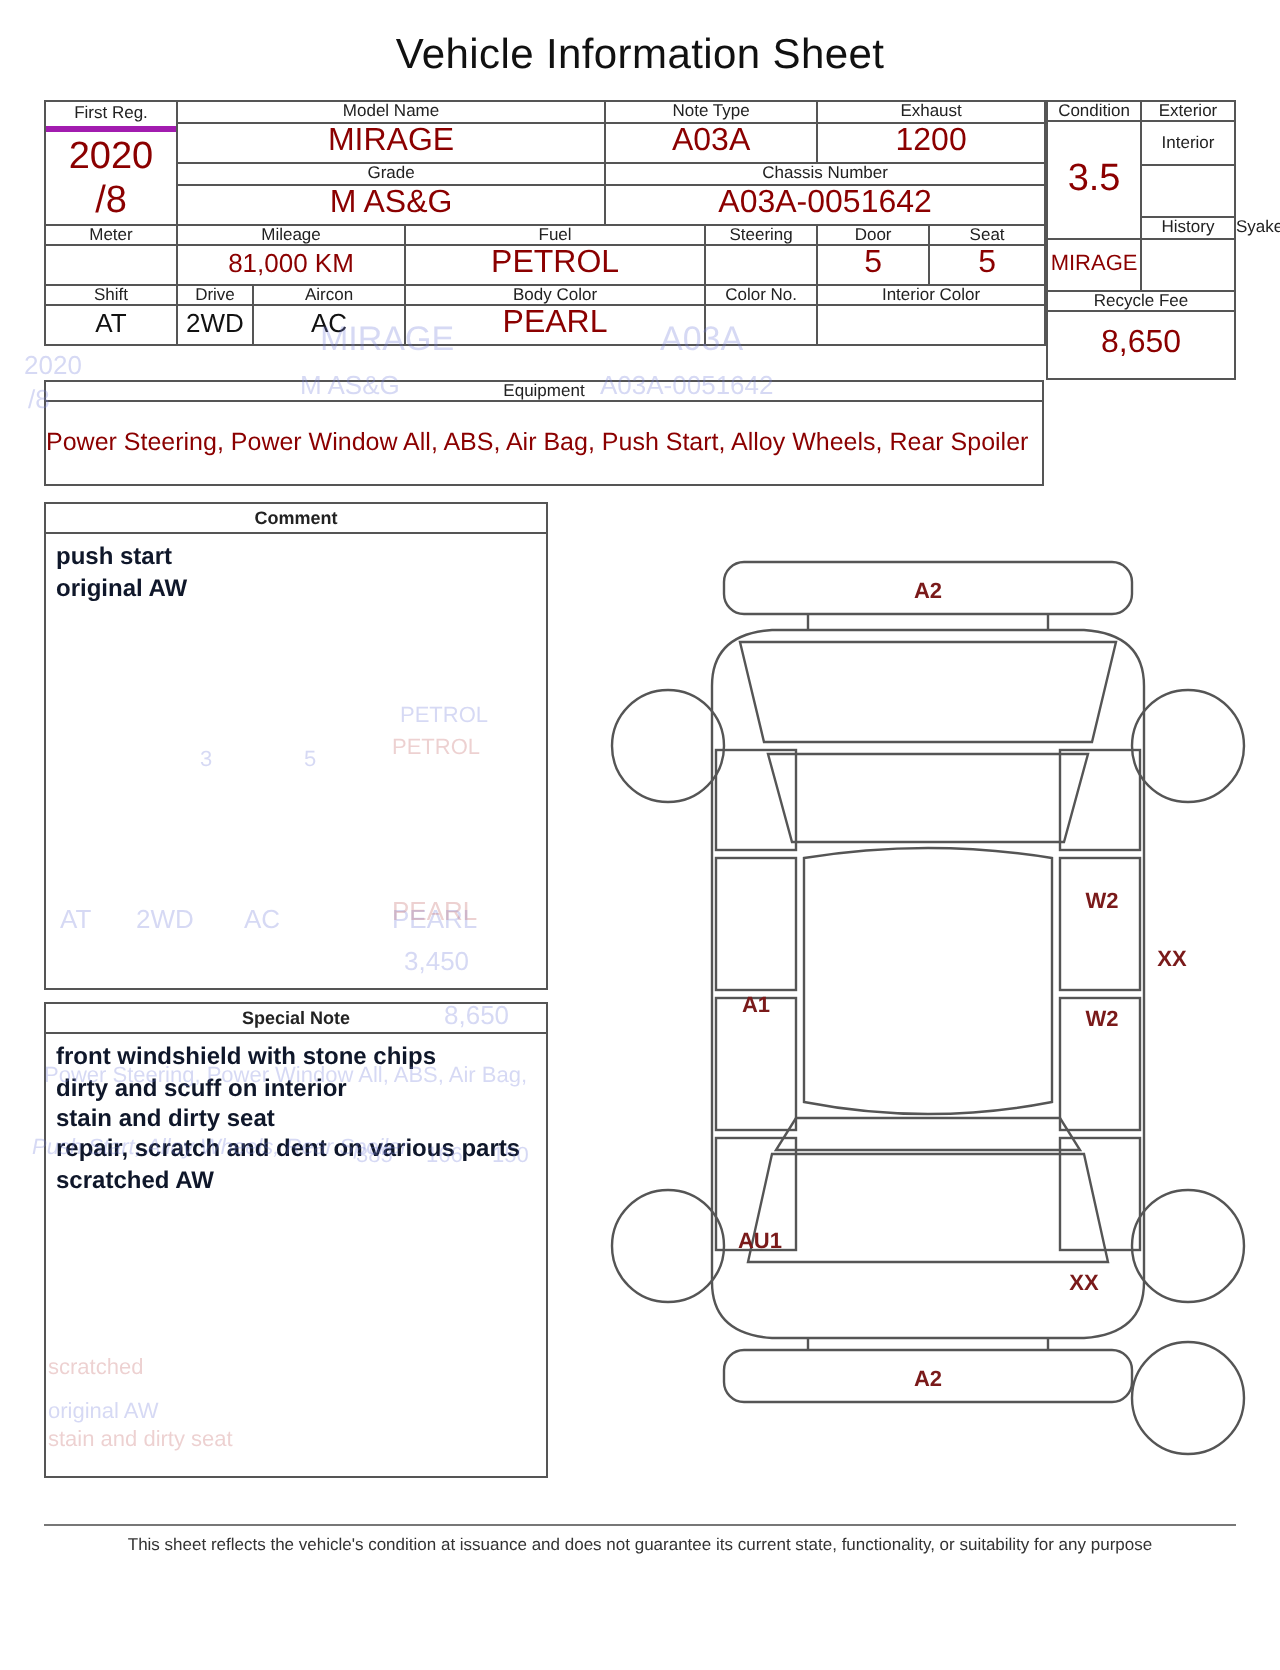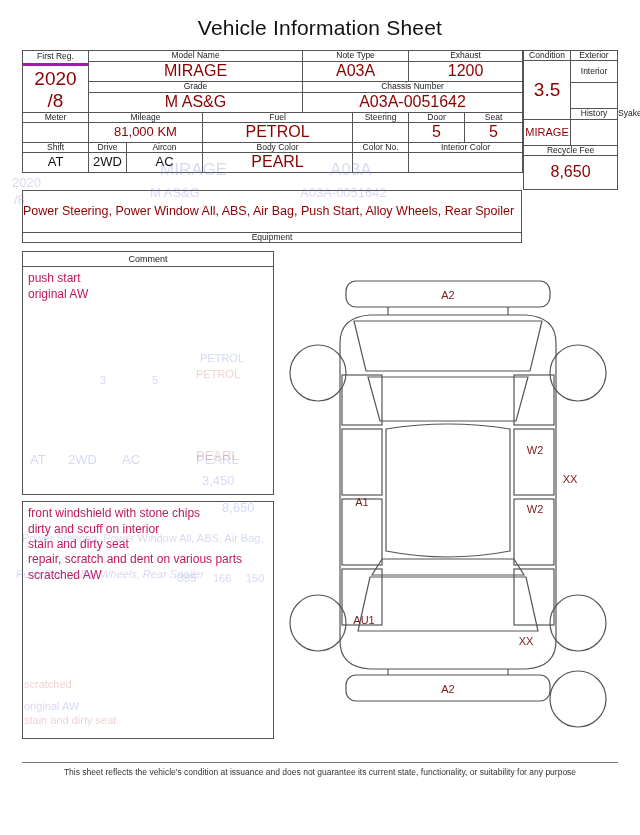--- a/index.html
+++ b/index.html
@@ -66,38 +66,39 @@
     font-size: 12.5px;
     padding: 3px 5px;
     line-height: 1.25;
     text-align: left;
   }
 
   
   .lower {
     display: flex;
     margin-top: 8px;
-    gap: 4px;
+    gap: 20px;
+    font-weight: bold;
   }
   .notescol { width: 252px; flex: 0 0 252px; }
   .diagcol { flex: 1 1 auto; position: relative; }
 
   .panel {
     border: 1px solid #555;
     background: #fff;
   }
   .panel-hdr {
     text-align: center;
     font-size: 9px;
     color: #222;
     border-bottom: 1px solid #555;
     padding: 2px;
   }
   .panel-body {
-    color: #be185d;
+    color: #0f172a;
     font-size: 12px;
     line-height: 1.28;
     padding: 4px 5px;
     white-space: pre-wrap;
     overflow: hidden;
   }
   #comment-panel { height: 244px; }
   #comment-panel .panel-body { height: 225px; }
   #note-panel { height: 238px; margin-top: 6px; }
   #note-panel .panel-body { height: 219px; }
@@ -258,39 +259,40 @@
         </tbody>
           </table>
       </div>
     </div>
 
     <div class="toprow">
       <div class="leftblock">
         <table class="grid" style="border-top:0">
           <tbody>
               <tr>
+            <td class="hdr">Equipment</td>
+          </tr>
+          <tr>
             <td class="eqtext" style="height:42px">Power Steering, Power Window  All, ABS, Air Bag, Push Start, Alloy Wheels, Rear Spoiler</td>
-          </tr>
-          <tr>
-            <td class="hdr">Equipment</td>
           </tr>
         </tbody>
           </table>
       </div>
     </div>
 
     <div class="lower">
 
       <div class="notescol">
         <div class="panel" id="comment-panel">
           <div class="panel-hdr">Comment</div>
           <div class="panel-body">push start
 original AW</div>
         </div>
         <div class="panel" id="note-panel">
+          <div class="panel-hdr">Special Note</div>
           <div class="panel-body">front windshield with stone chips
 dirty and scuff on interior
 stain and dirty seat
 repair, scratch and dent on various parts
 scratched AW</div>
         </div>
       </div>
 
       <div class="diagcol">
         <svg class="diagram" width="340" height="490" viewBox="0 0 340 490">

